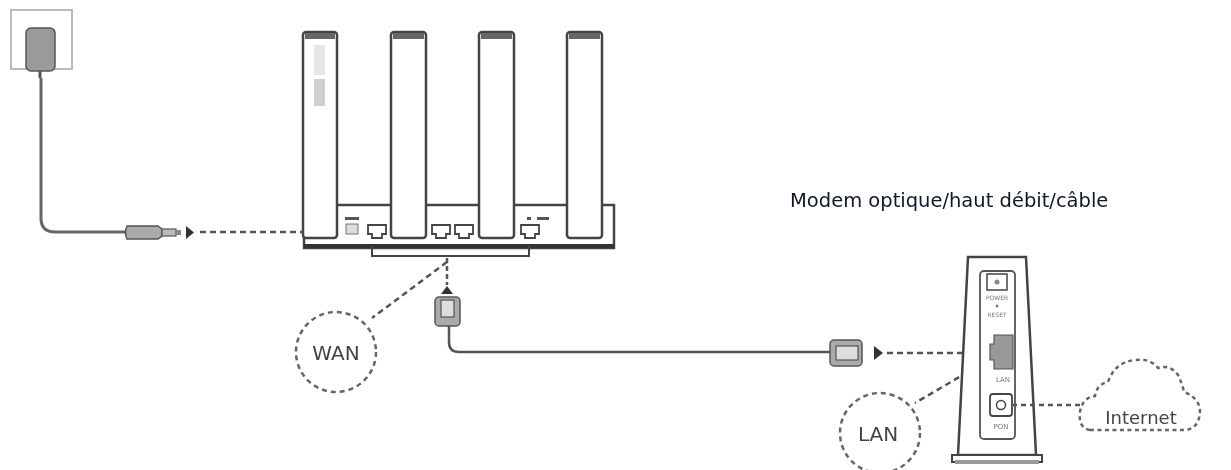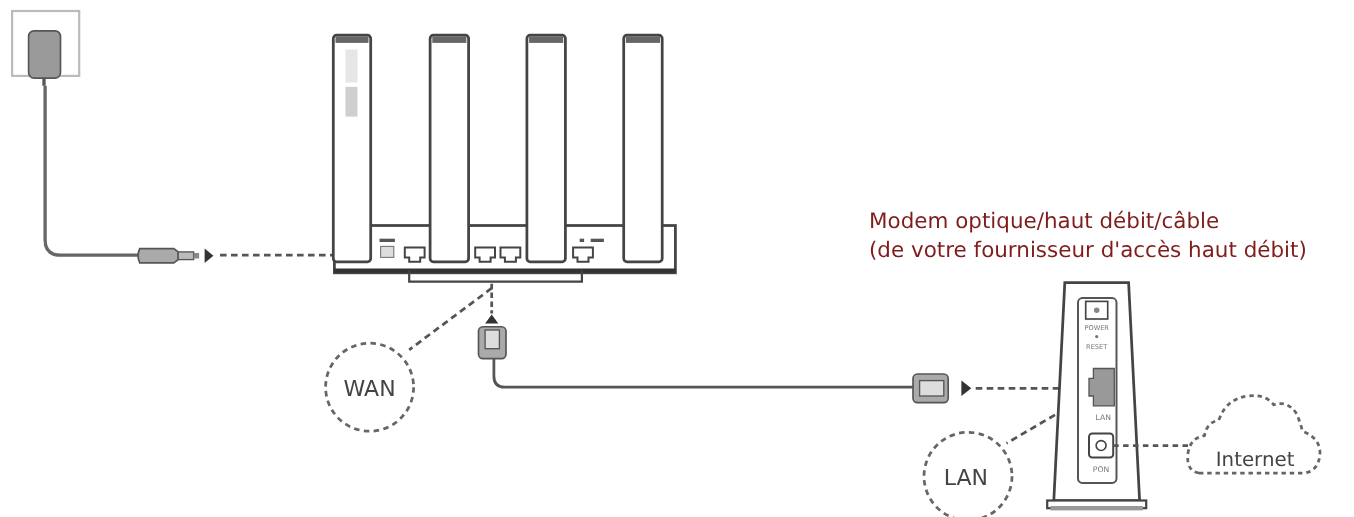--- a/index.html
+++ b/index.html
@@ -1,19 +1,19 @@
 <!DOCTYPE html>
 <html><head>
   <meta charset="utf-8">
   <style>
     html, body { margin: 0; padding: 0; background: #ffffff; }
     body { width: 1231px; height: 470px; overflow: hidden; position: relative; font-family: "DejaVu Sans", sans-serif; }
     svg { position: absolute; left: 0; top: 0; }
     .lbl { font-family: "DejaVu Sans", sans-serif; fill: #444; }
-    .modem-title { position: absolute; left: 790px; top: 187px; font-size: 19.5px; color: #7f1d1d; line-height: 27px; white-space: nowrap; font-family: "DejaVu Sans", sans-serif; }
+    .modem-title { position: absolute; left: 790px; top: 187px; font-size: 19.5px; color: #0f172a; line-height: 27px; white-space: nowrap; font-family: "DejaVu Sans", sans-serif; }
     .circle-label { font-size: 20px; fill: #444; font-family: "DejaVu Sans", sans-serif; }
     .tiny { font-size: 6px; fill: #777; font-family: "DejaVu Sans", sans-serif; }
   </style>
 </head>
 <body>
 
 <svg width="1231" height="470" viewBox="0 0 1231 470" xmlns="http://www.w3.org/2000/svg">
 
   <g>
     <rect x="11" y="10" width="61" height="59" fill="#fff" stroke="#bbb" stroke-width="2"></rect>
@@ -124,14 +124,13 @@
 
   <line x1="1012" y1="405" x2="1080" y2="405" stroke="#555" stroke-width="2.5" stroke-dasharray="5,4"></line>
   <g>
     <path d="M1090 430 Q1078 428 1080 412 Q1082 398 1095 396 Q1097 384 1108 382 Q1115 362 1135 360 Q1150 358 1158 368 Q1170 364 1178 375 Q1182 383 1184 392 Q1200 398 1200 412 Q1199 428 1186 430 Z" fill="#fff" stroke="#666" stroke-width="2.5" stroke-dasharray="4,3.5"></path>
     <text class="lbl" x="1141" y="424" text-anchor="middle" style="font-size:18px">Internet</text>
   </g>
 </svg>
 
 <div class="modem-title">
   <div>Modem optique/haut débit/câble</div>
-  <div>(de votre fournisseur d'accès haut débit)</div>
 </div>
 
 </body></html>

